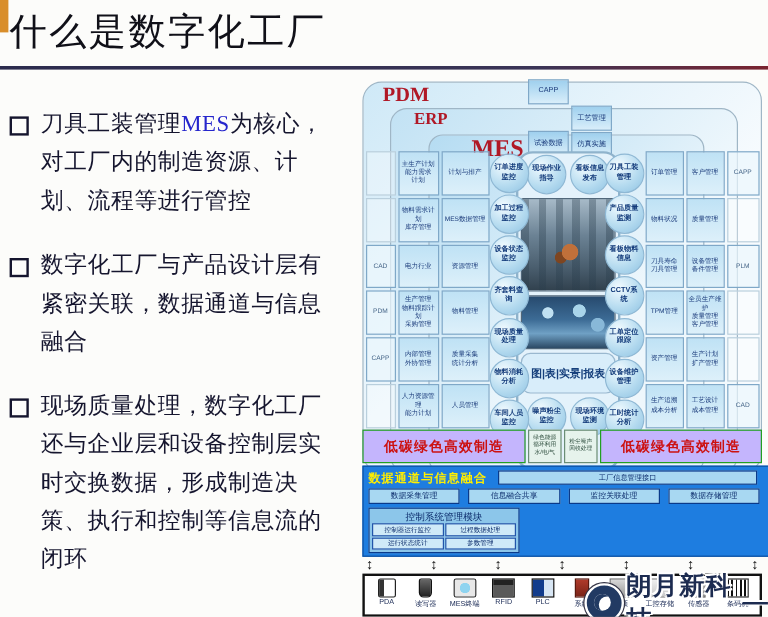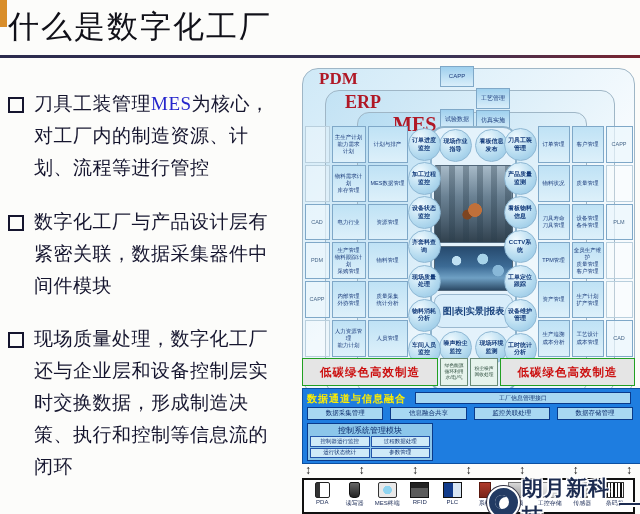--- a/index.html
+++ b/index.html
@@ -24,21 +24,21 @@
   .diagram *{box-sizing:border-box;}
   .ring{position:absolute;border:1px solid #9fb6c6;border-radius:16px;}
   .ring-pdm{left:5px;top:8px;width:333px;height:326px;
        background:linear-gradient(135deg,#cfe9f7,#f7fbfe 60%);}
   .ring-erp{left:28px;top:30px;width:290px;height:304px;border-radius:14px;
        background:linear-gradient(135deg,#c2e2f4,#f2f9fd 60%);}
   .ring-mes{left:60px;top:52px;width:230px;height:282px;border-radius:12px;
        background:linear-gradient(135deg,#b5dcf2,#eef7fc 60%);}
   .ring-label{position:absolute;color:#b01826;font-weight:bold;}
   .lbl-pdm{left:22px;top:9px;font-size:17px;}
-  .lbl-erp{left:48px;top:32px;font-size:18px;text-align:right;}
+  .lbl-erp{left:48px;top:32px;font-size:14px;text-align:right;}
   .lbl-mes{left:96px;top:53px;font-size:20px;}
 
   .vcol{position:absolute;display:flex;flex-direction:column;}
   .vcol .cell{flex:1;margin:1px 0.5px;border:0.5px solid #7fa8c8;
        background:linear-gradient(180deg,#bfe2f5,#ddf0fa);color:#1a3a7a;
        font-size:5.5px;line-height:1.3;display:flex;align-items:center;justify-content:center;
        text-align:center;white-space:pre-line;overflow:hidden;}
   .vcol .cell.empty{background:rgba(255,255,255,0.3);border-color:#b9cfdd;}
   .outercol .cell{background:rgba(235,246,252,0.7);color:#49688a;}
 
@@ -69,21 +69,21 @@
        font-size:9px;font-weight:bold;display:flex;align-items:center;justify-content:center;}
 
   .bubble-col{position:absolute;display:flex;flex-direction:column;
        justify-content:space-between;align-items:center;}
   .bubble{width:33px;height:33px;border-radius:50%;flex:none;
        background:radial-gradient(circle at 35% 28%,#f2fbff,#b7dcf0 55%,#8ec2e2);
        border:0.5px solid #8fb8d4;color:#123a7a;font-size:6px;font-weight:bold;line-height:1.25;
        display:flex;align-items:center;justify-content:center;text-align:center;padding:2px;}
   .bubble-pair{position:absolute;display:flex;gap:3px;}
 
-  .green-bar{position:absolute;top:298px;height:28px;background:#e5e5e5;border:1px solid #22a022;
+  .green-bar{position:absolute;top:298px;height:28px;background:#c4b5fd;border:1px solid #22a022;
        color:#cc1111;font-weight:bold;font-size:11.5px;letter-spacing:1px;
        display:flex;align-items:center;justify-content:center;}
   .green-mid{position:absolute;top:298px;height:28px;background:#e6f3ec;border:1px solid #6a8d76;
        color:#2a4a3a;font-size:4.8px;line-height:1.3;white-space:pre-line;
        display:flex;align-items:center;justify-content:center;text-align:center;}
 
   .panel{position:absolute;left:5px;top:328px;width:371px;height:76px;background:#1e7de0;
        border:1px solid #0c4fa0;}
   .panel-header-label{position:absolute;left:4px;top:3px;color:#ffee00;font-weight:bold;
        font-size:10px;letter-spacing:1px;}
@@ -141,21 +141,21 @@
 <div class="slide-title serif">什么是数字化工厂</div>
 <div class="divider"></div>
 
 <div class="bullets serif">
   <div class="bullet">
     <span class="sq"></span>
     <span class="txt"><span>刀具工装管理</span><span class="mes-highlight">MES</span><span>为核心，对工厂内的制造资源、计划、流程等进行管控</span></span>
   </div>
   <div class="bullet">
     <span class="sq"></span>
-    <span class="txt">数字化工厂与产品设计层有紧密关联，数据采集器件中间件模块</span>
+    <span class="txt">数字化工厂与产品设计层有紧密关联，数据通道与信息融合</span>
   </div>
   <div class="bullet">
     <span class="sq"></span>
     <span class="txt">现场质量处理，数字化工厂还与企业层和设备控制层实时交换数据，形成制造决策、执行和控制等信息流的闭环</span>
   </div>
 </div>
 
 <div class="diagram">
 
   <div class="ring ring-pdm"></div>

